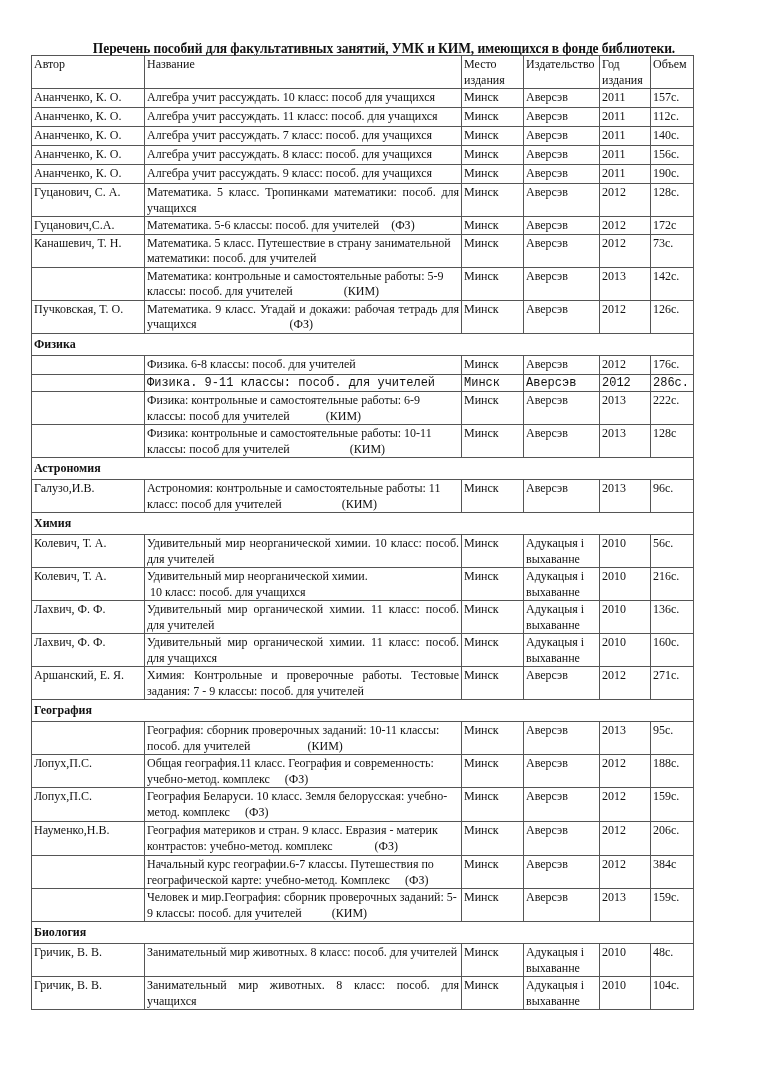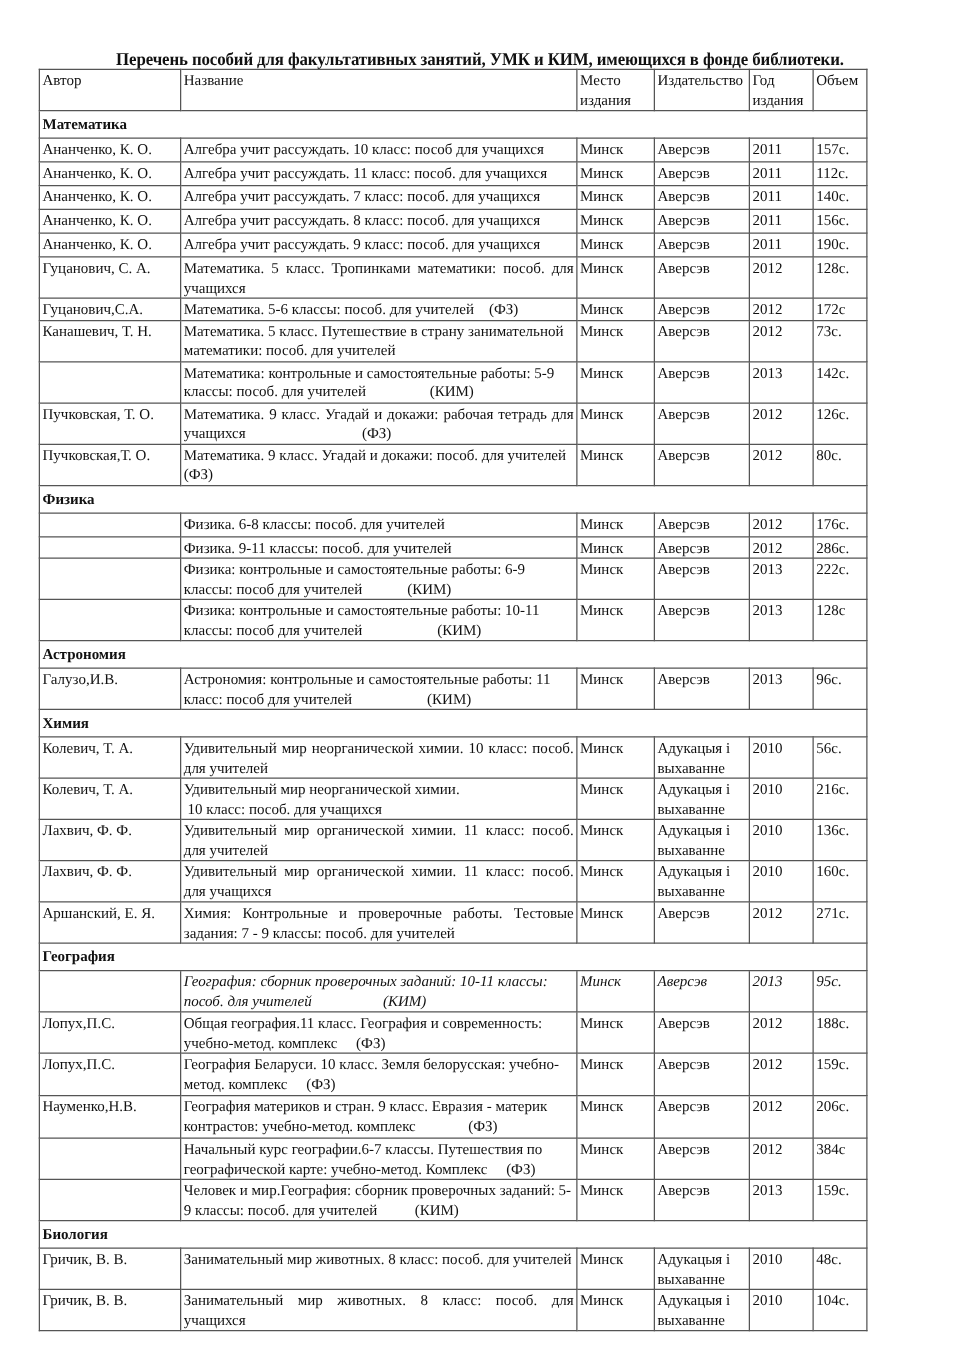--- a/index.html
+++ b/index.html
@@ -36,23 +36,20 @@
     <tr class="hdr">
       <td>Автор</td>
       <td>Название</td>
       <td>Место издания</td>
       <td>Издательство</td>
       <td>Год издания</td>
       <td>Объем</td>
     </tr>
   </thead>
   <tbody id="tbody">
-      <tr class="section">
-        <td colspan="6">Математика</td>
-      </tr>
       <tr style="height: 19px;">
         <td>Ананченко, К. О.</td>
         <td class="title-cell">Алгебра учит рассуждать. 10 класс: пособ для учащихся</td>
         <td>Минск</td>
         <td>Аверсэв</td>
         <td>2011</td>
         <td>157с.</td>
       </tr>
       <tr style="height: 19px;">
         <td>Ананченко, К. О.</td>
@@ -119,40 +116,32 @@
         <td>142с.</td>
       </tr>
       <tr style="height: 33px;">
         <td>Пучковская, Т. О.</td>
         <td class="title-cell just">Математика. 9 класс. Угадай и докажи: рабочая тетрадь для учащихся                               (ФЗ)</td>
         <td>Минск</td>
         <td>Аверсэв</td>
         <td>2012</td>
         <td>126с.</td>
       </tr>
-      <tr style="height: 33px;">
-        <td>Пучковская,Т. О.</td>
-        <td class="title-cell">Математика. 9 класс. Угадай и докажи: пособ. для учителей    (ФЗ)</td>
-        <td>Минск</td>
-        <td>Аверсэв</td>
-        <td>2012</td>
-        <td>80с.</td>
-      </tr>
       <tr class="section">
         <td colspan="6">Физика</td>
       </tr>
       <tr style="height: 19px;">
         <td></td>
         <td class="title-cell">Физика. 6-8 классы: пособ. для учителей</td>
         <td>Минск</td>
         <td>Аверсэв</td>
         <td>2012</td>
         <td>176с.</td>
       </tr>
-      <tr style="height: 17px;">
+      <tr style="height: 17px; font-family: Liberation Mono, monospace;">
         <td></td>
         <td class="title-cell">Физика. 9-11 классы: пособ. для учителей</td>
         <td>Минск</td>
         <td>Аверсэв</td>
         <td>2012</td>
         <td>286с.</td>
       </tr>
       <tr style="height: 32px; margin-top: 28px;">
         <td></td>
         <td class="title-cell">Физика: контрольные и самостоятельные работы: 6-9 классы: пособ для учителей            (КИМ)</td>
@@ -220,21 +209,21 @@
         <td>Аршанский, Е. Я.</td>
         <td class="title-cell just">Химия: Контрольные и проверочные работы. Тестовые задания: 7 - 9 классы: пособ. для учителей</td>
         <td>Минск</td>
         <td>Аверсэв</td>
         <td>2012</td>
         <td>271с.</td>
       </tr>
       <tr class="section">
         <td colspan="6">География</td>
       </tr>
-      <tr style="height: 33px; font-style: italic;">
+      <tr style="height: 33px;">
         <td></td>
         <td class="title-cell">География: сборник проверочных заданий: 10-11 классы: пособ. для учителей                   (КИМ)</td>
         <td>Минск</td>
         <td>Аверсэв</td>
         <td>2013</td>
         <td>95с.</td>
       </tr>
       <tr style="height: 31px;">
         <td>Лопух,П.С.</td>
         <td class="title-cell">Общая география.11 класс. География и современность: учебно-метод. комплекс     (ФЗ)</td>

